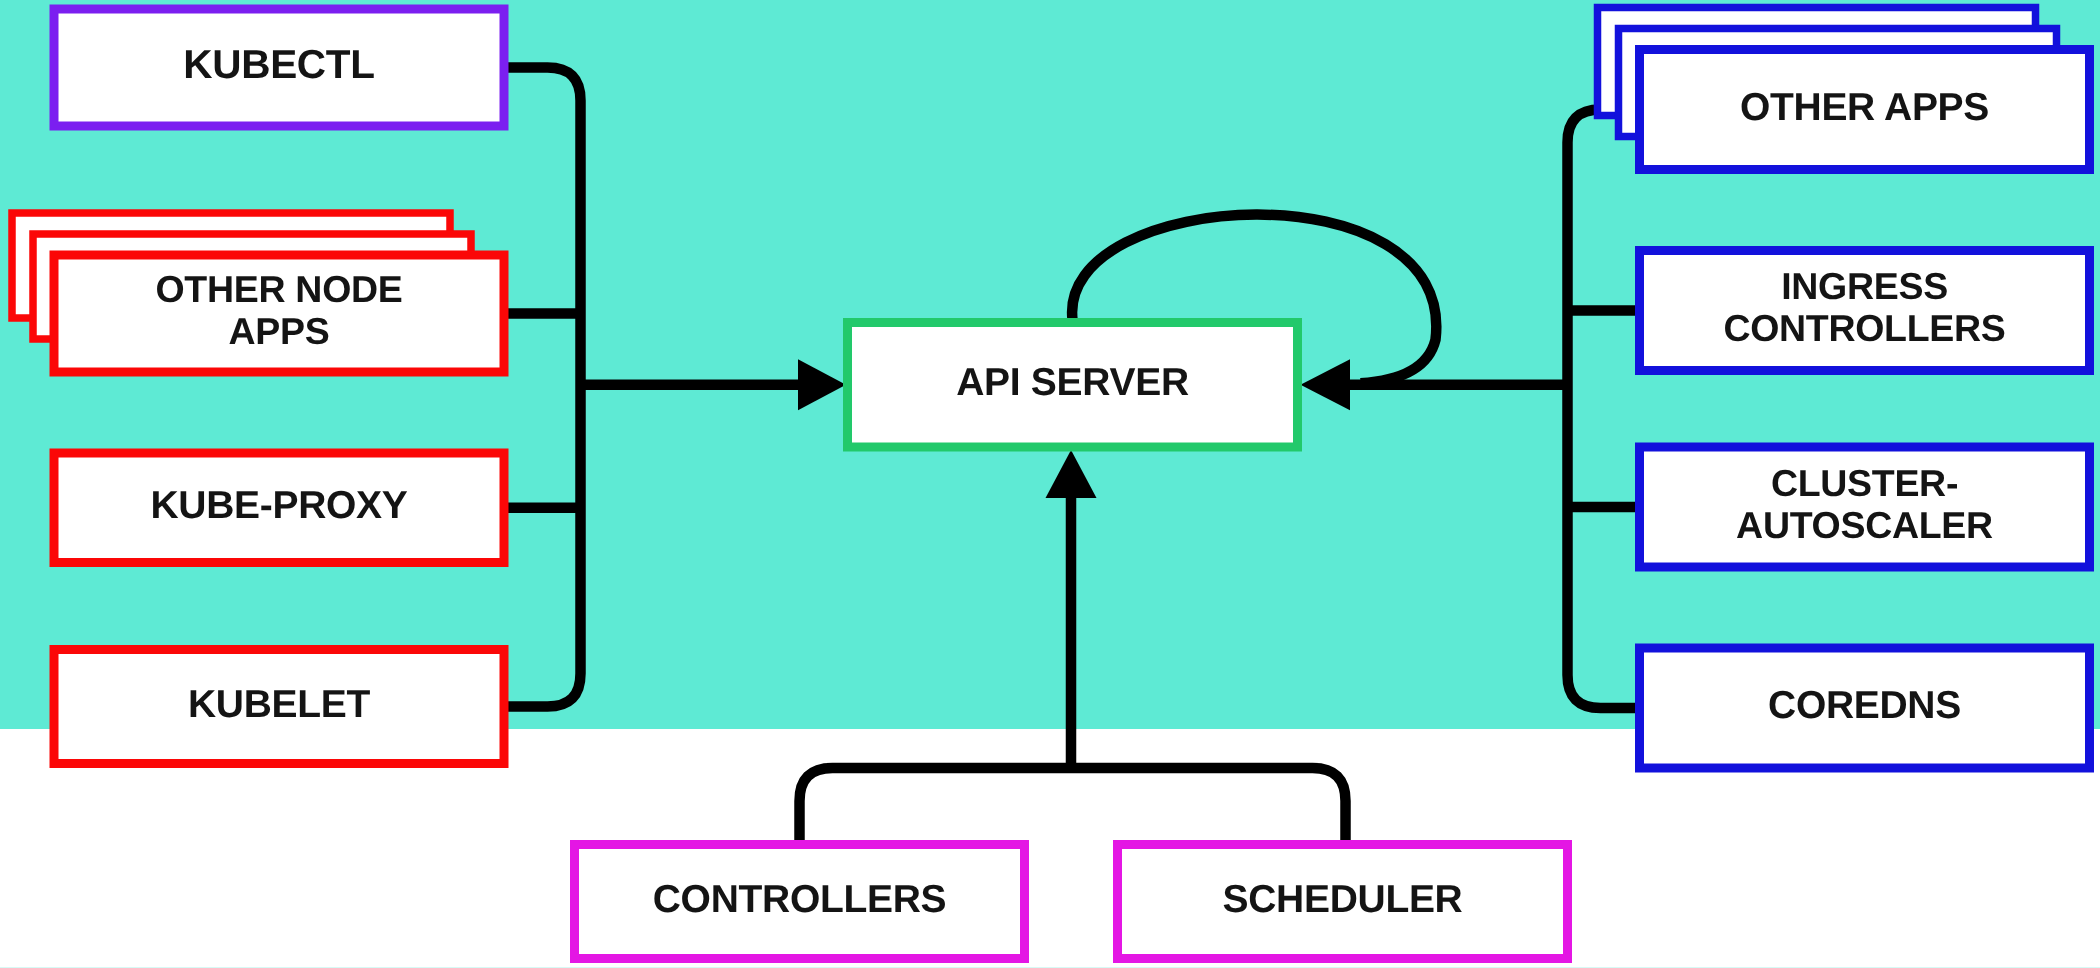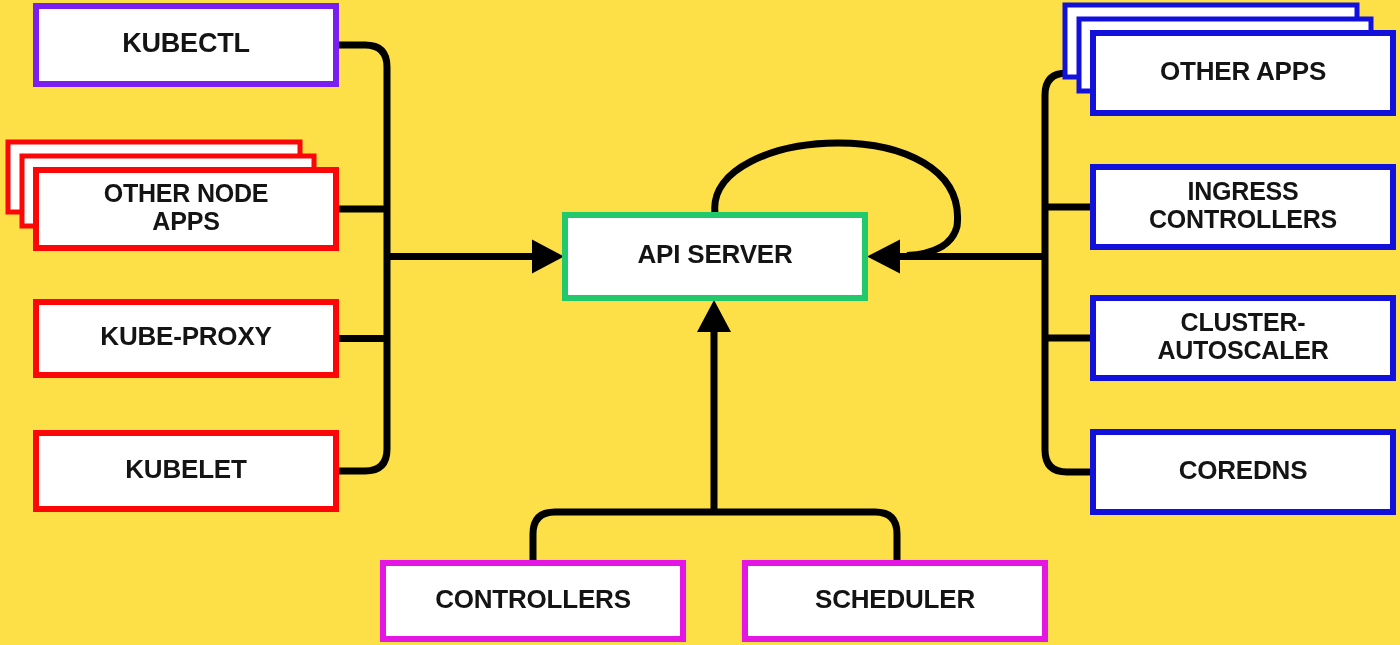--- a/index.html
+++ b/index.html
@@ -9,22 +9,22 @@
   }
   body {
     width: 1400px;
     height: 645px;
     overflow: hidden;
     font-family: "Liberation Sans", sans-serif;
   }
   #diagram-root {
     position: relative;
     width: 1400px;
-    height: 645px;
-    background: #fde047;
+    height: 486px;
+    background: #5eead4;
   }
   svg.canvas {
     position: absolute;
     top: 0;
     left: 0;
     width: 1400px;
     height: 645px;
     display: block;
   }
   .node-label {

